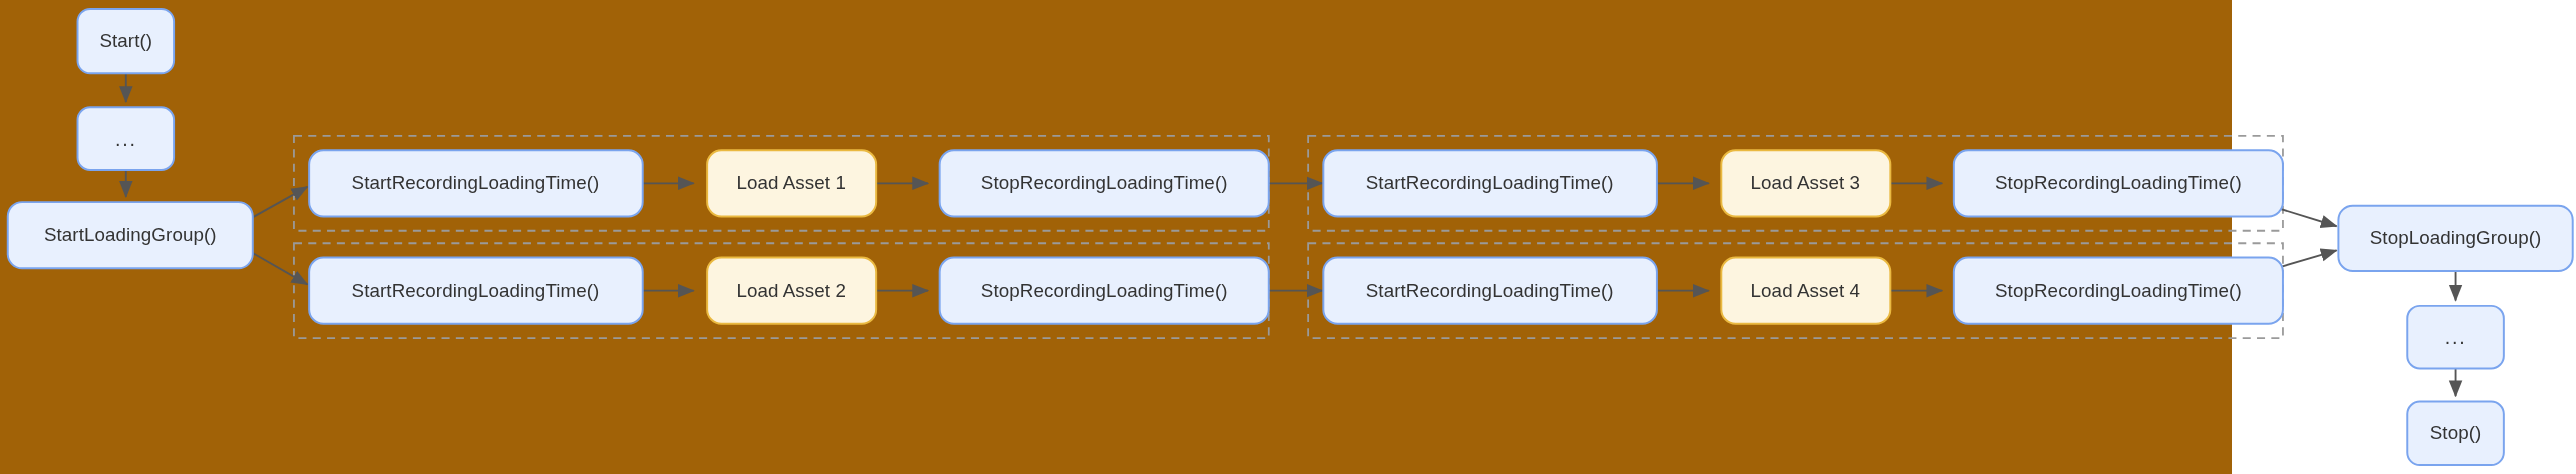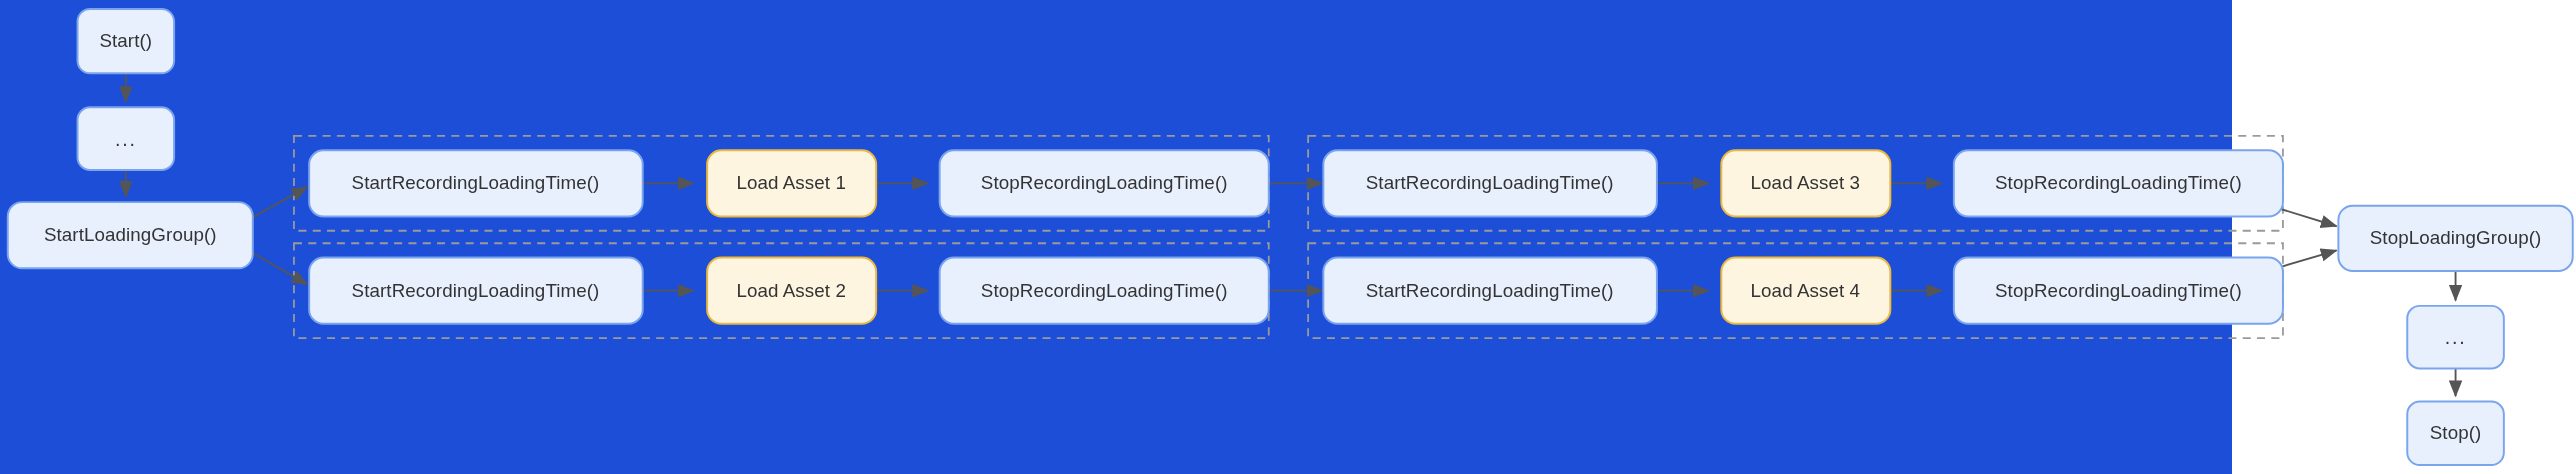--- a/index.html
+++ b/index.html
@@ -10,21 +10,21 @@
   body {
     width: 2576px;
     height: 474px;
     overflow: hidden;
     font-family: "Liberation Sans", sans-serif;
   }
   #diagram-root {
     position: relative;
     width: 2232px;
     height: 474px;
-    background: #1d4ed8;
+    background: #a16207;
   }
   svg.flow {
     display: block;
     width: 2576px;
     height: 474px;
   }
   .node-rect {
     stroke-width: 2.2;
   }
   .node-blue {

